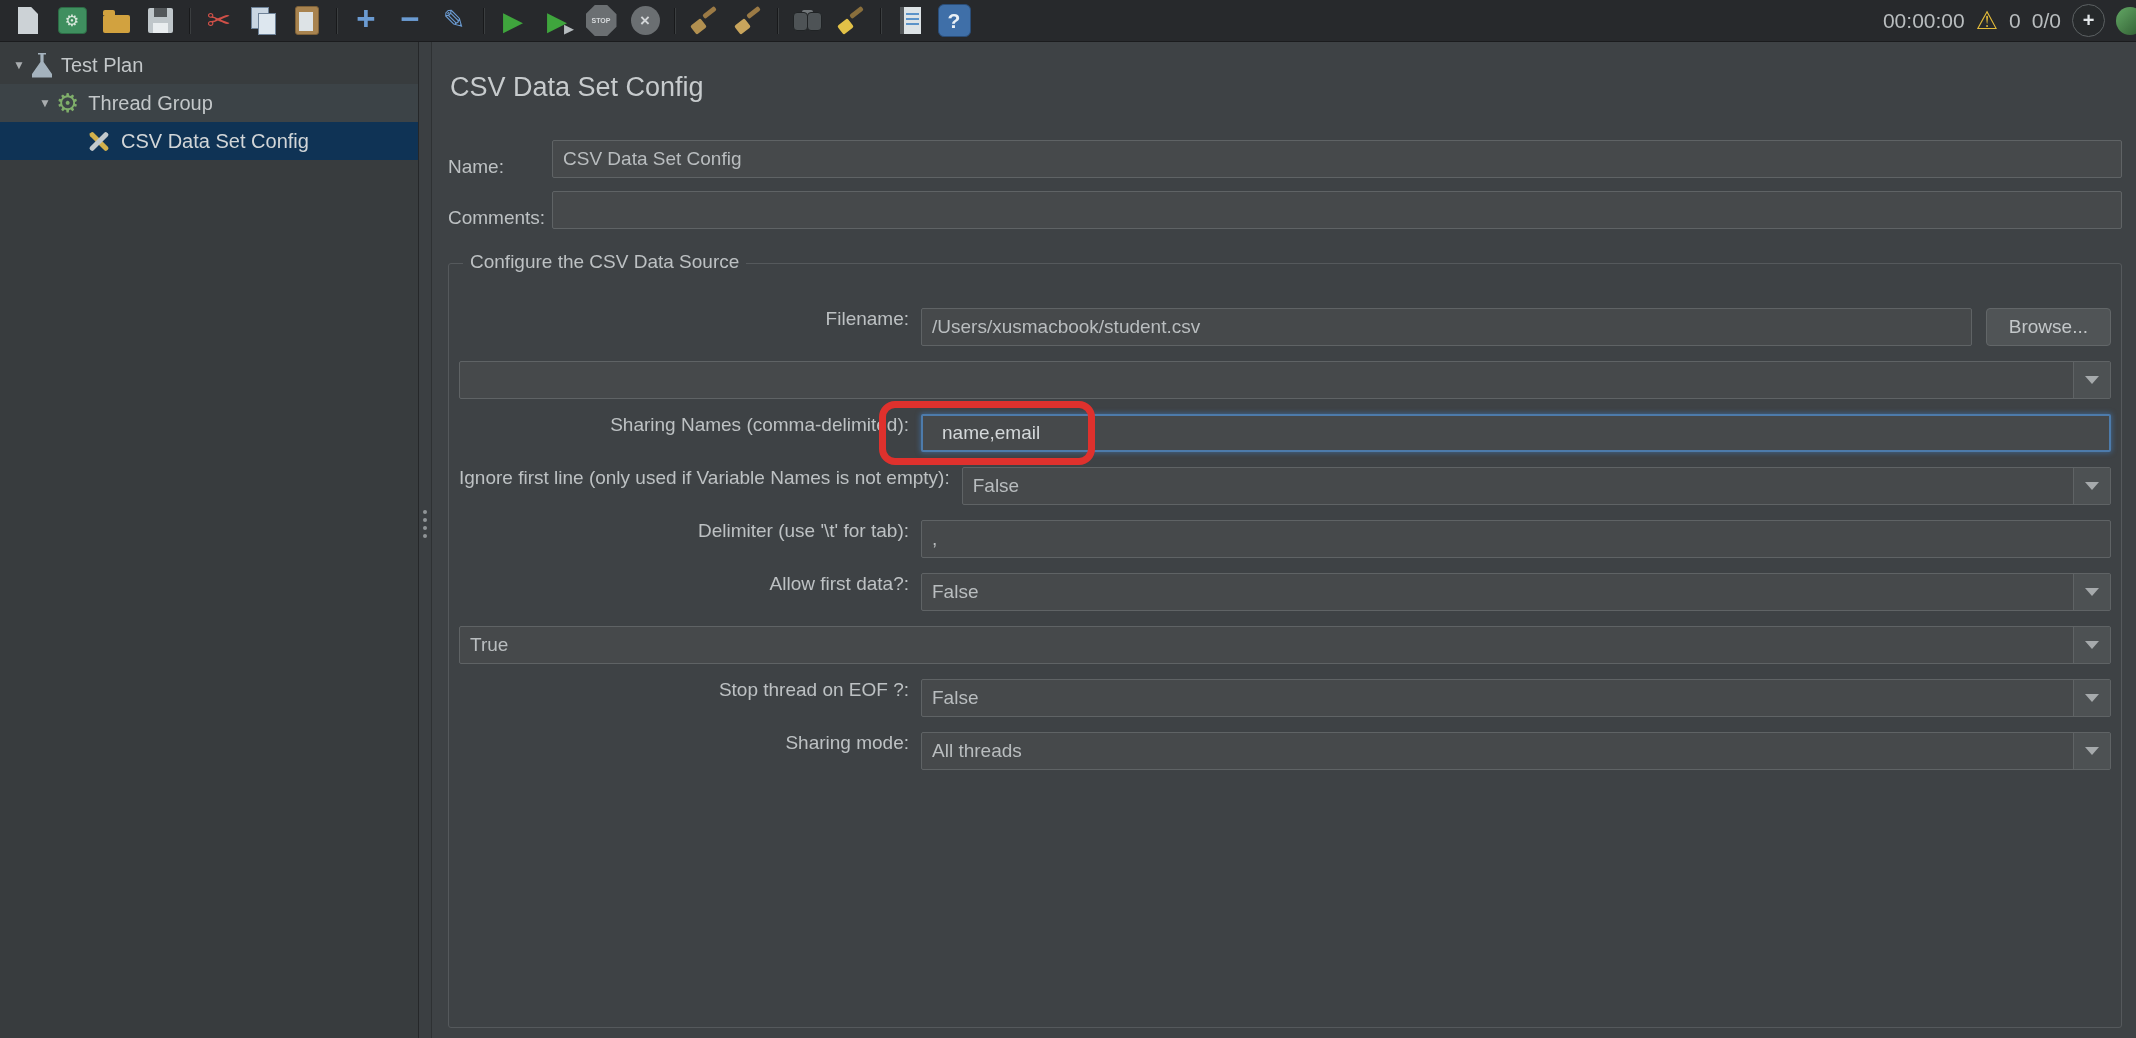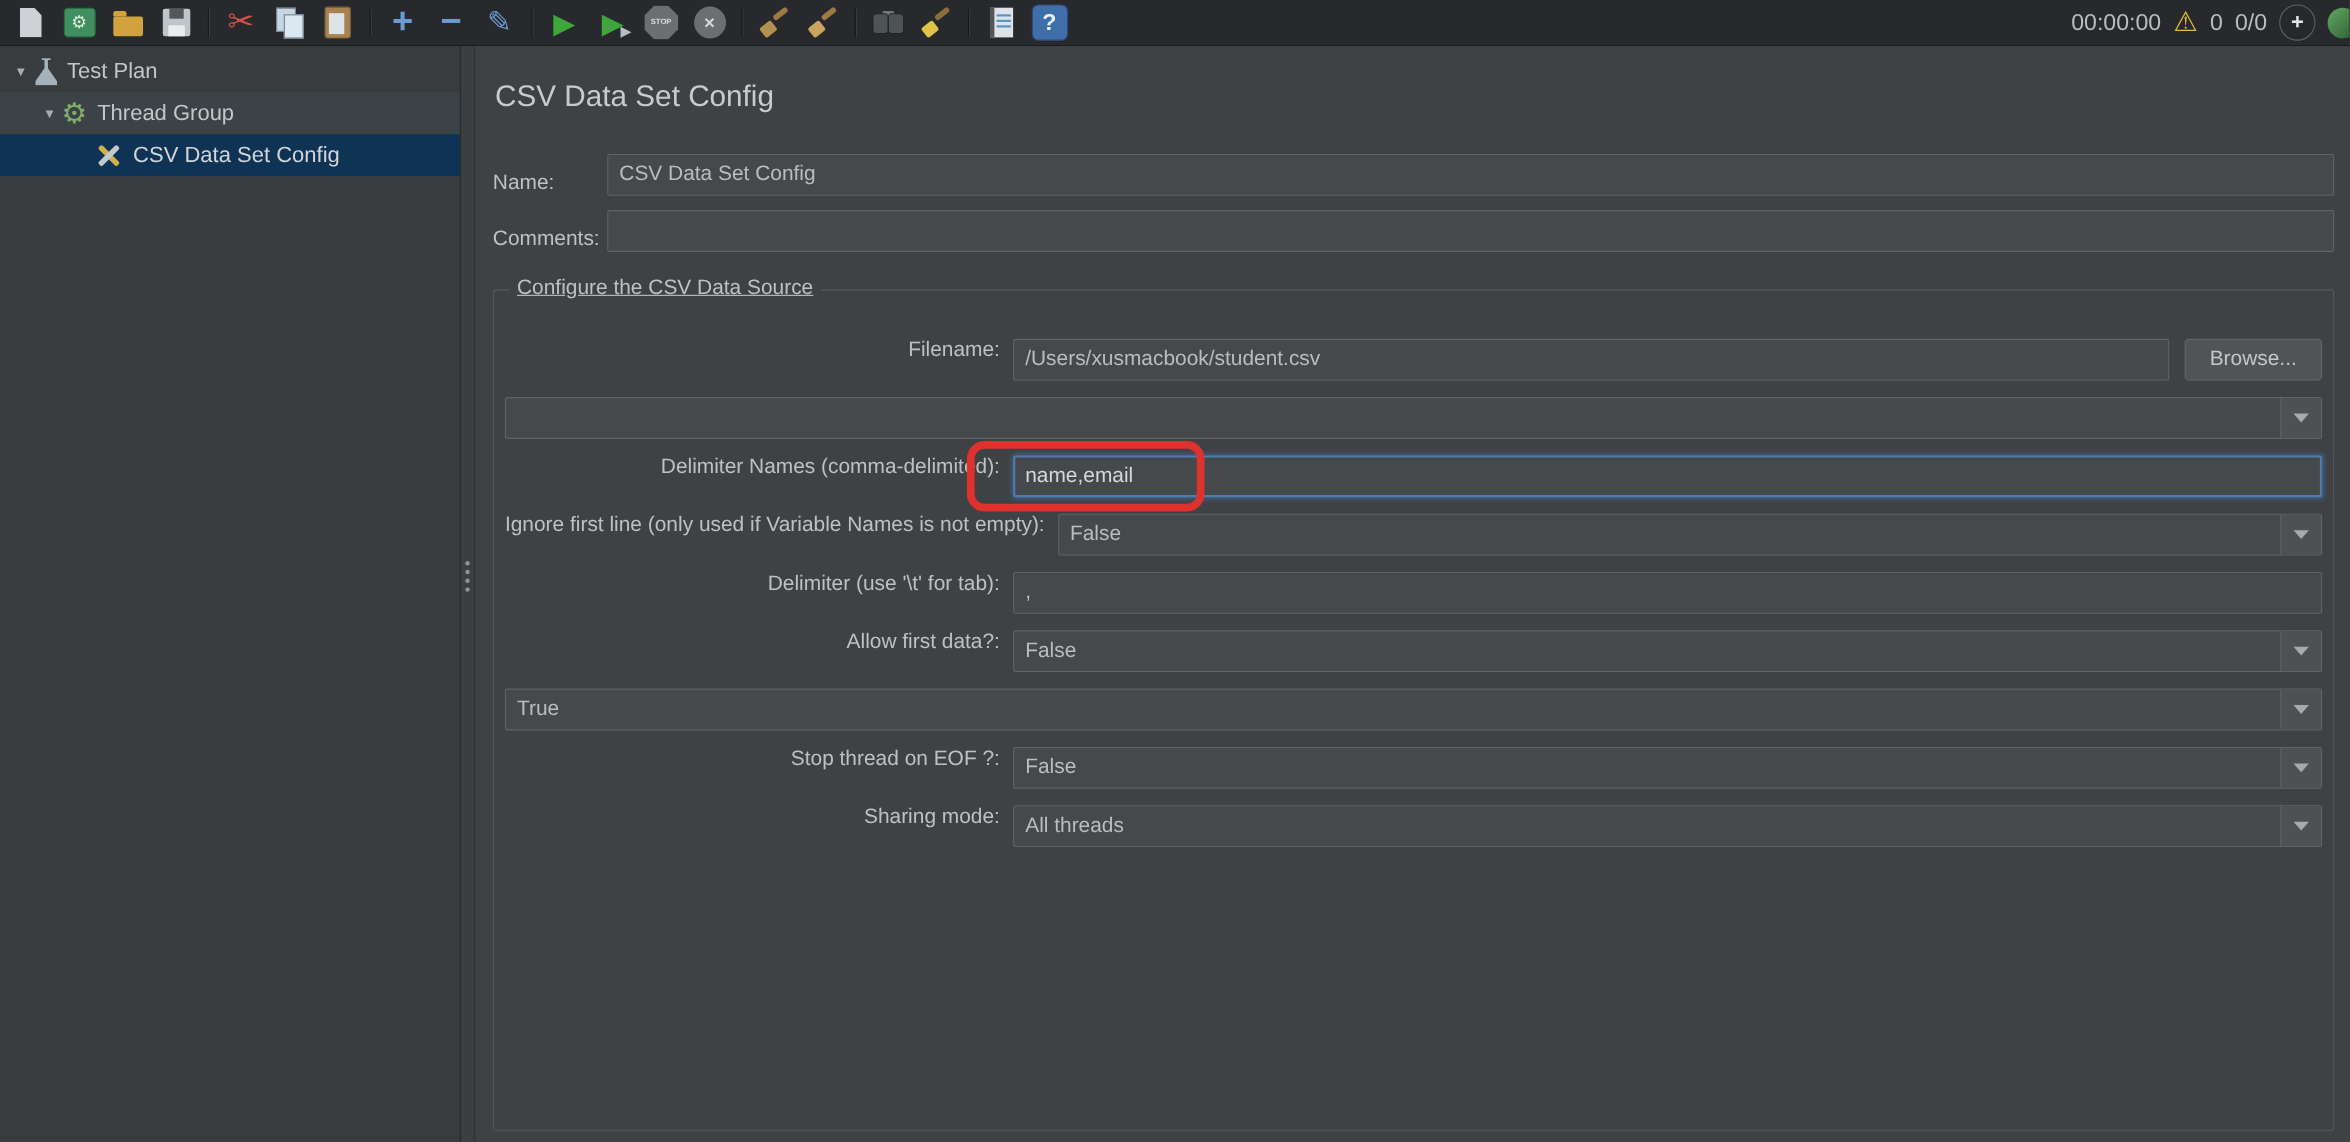--- a/index.html
+++ b/index.html
@@ -91,24 +91,24 @@
 
   
   .main{flex:1;background:#3e4245;display:flex;flex-direction:column;padding:0 14px 10px 16px;min-width:0;box-sizing:border-box;}
   .main-title{font-size:27px;font-weight:normal;color:#c7cbcd;margin:30px 0 0 2px;}
   .frow{display:flex;align-items:flex-end;}
   .row-name{margin-top:37px;}
   .row-comments{margin-top:13px;}
   .flabel{flex:0 0 104px;font-size:19px;color:#bdc1c3;}
   .tfield{height:38px;box-sizing:border-box;background:#46494b;border:1px solid #5f6365;border-radius:2px;
     color:#b9bdbf;font-size:19px;padding:0 10px;font-family:"Liberation Sans",sans-serif;width:100%;outline:none;}
-  .tfield.focused{border:2px solid #4d7bab;box-shadow:0 0 5px 1px rgba(68,124,186,0.55);padding:0 9px;color:#d4d8da;}
+  .tfield.focused{border:2px solid #4d7bab;box-shadow:0 0 5px 1px rgba(68,124,186,0.55);padding:0 19px;color:#d4d8da;}
   .groupbox{position:relative;flex:1;margin-top:34px;border:1px solid #55595c;border-radius:3px;
     padding:30px 10px 10px 10px;box-sizing:border-box;}
-  .group-title{position:absolute;top:-13px;left:14px;background:#3e4245;padding:0 7px;font-size:19px;color:#bdc1c3;text-decoration:underline;}
+  .group-title{position:absolute;top:-13px;left:14px;background:#3e4245;padding:0 7px;font-size:19px;color:#bdc1c3;}
   .grow{display:flex;align-items:flex-start;margin-bottom:15px;margin-top:14px;}
   .glabel{flex:0 0 450px;text-align:right;margin-right:12px;font-size:19px;color:#bdc1c3;white-space:nowrap;}
   .gfield{flex:1;display:flex;align-items:center;position:relative;min-width:0;}
   .btn{flex:0 0 auto;height:38px;margin-left:14px;background:#505456;border:1px solid #626668;border-radius:4px;
     color:#c3c7c9;font-size:19px;padding:0 22px;font-family:"Liberation Sans",sans-serif;}
   .combo{flex:1;height:38px;box-sizing:border-box;background:#46494b;border:1px solid #5f6365;border-radius:2px;
     display:flex;align-items:stretch;min-width:0;}
   .cval{flex:1;display:flex;align-items:center;padding:0 10px;font-size:19px;color:#b9bdbf;white-space:nowrap;overflow:hidden;}
   .carrow{flex:0 0 36px;border-left:1px solid #5f6365;background:#4d5153;display:flex;align-items:center;justify-content:center;}
   .carrow::after{content:"";width:0;height:0;border-left:7px solid transparent;border-right:7px solid transparent;border-top:8px solid #a6aaac;}
@@ -297,21 +297,21 @@
         <div class="grow">
           <div class="gfield">
             <div class="combo">
               <span class="cval"></span>
               <span class="carrow"></span>
             </div>
           </div>
         </div>
 
         <div class="grow">
-          <span class="glabel">Delimiter Names (comma-delimited):</span>
+          <span class="glabel">Sharing Names (comma-delimited):</span>
           <div class="gfield">
             <input class="tfield focused" type="text" value="name,email" style="">
             <span class="annotation"></span>
           </div>
         </div>
 
         <div class="grow">
           <span class="glabel">Ignore first line (only used if Variable Names is not empty):</span>
           <div class="gfield">
             <div class="combo">

